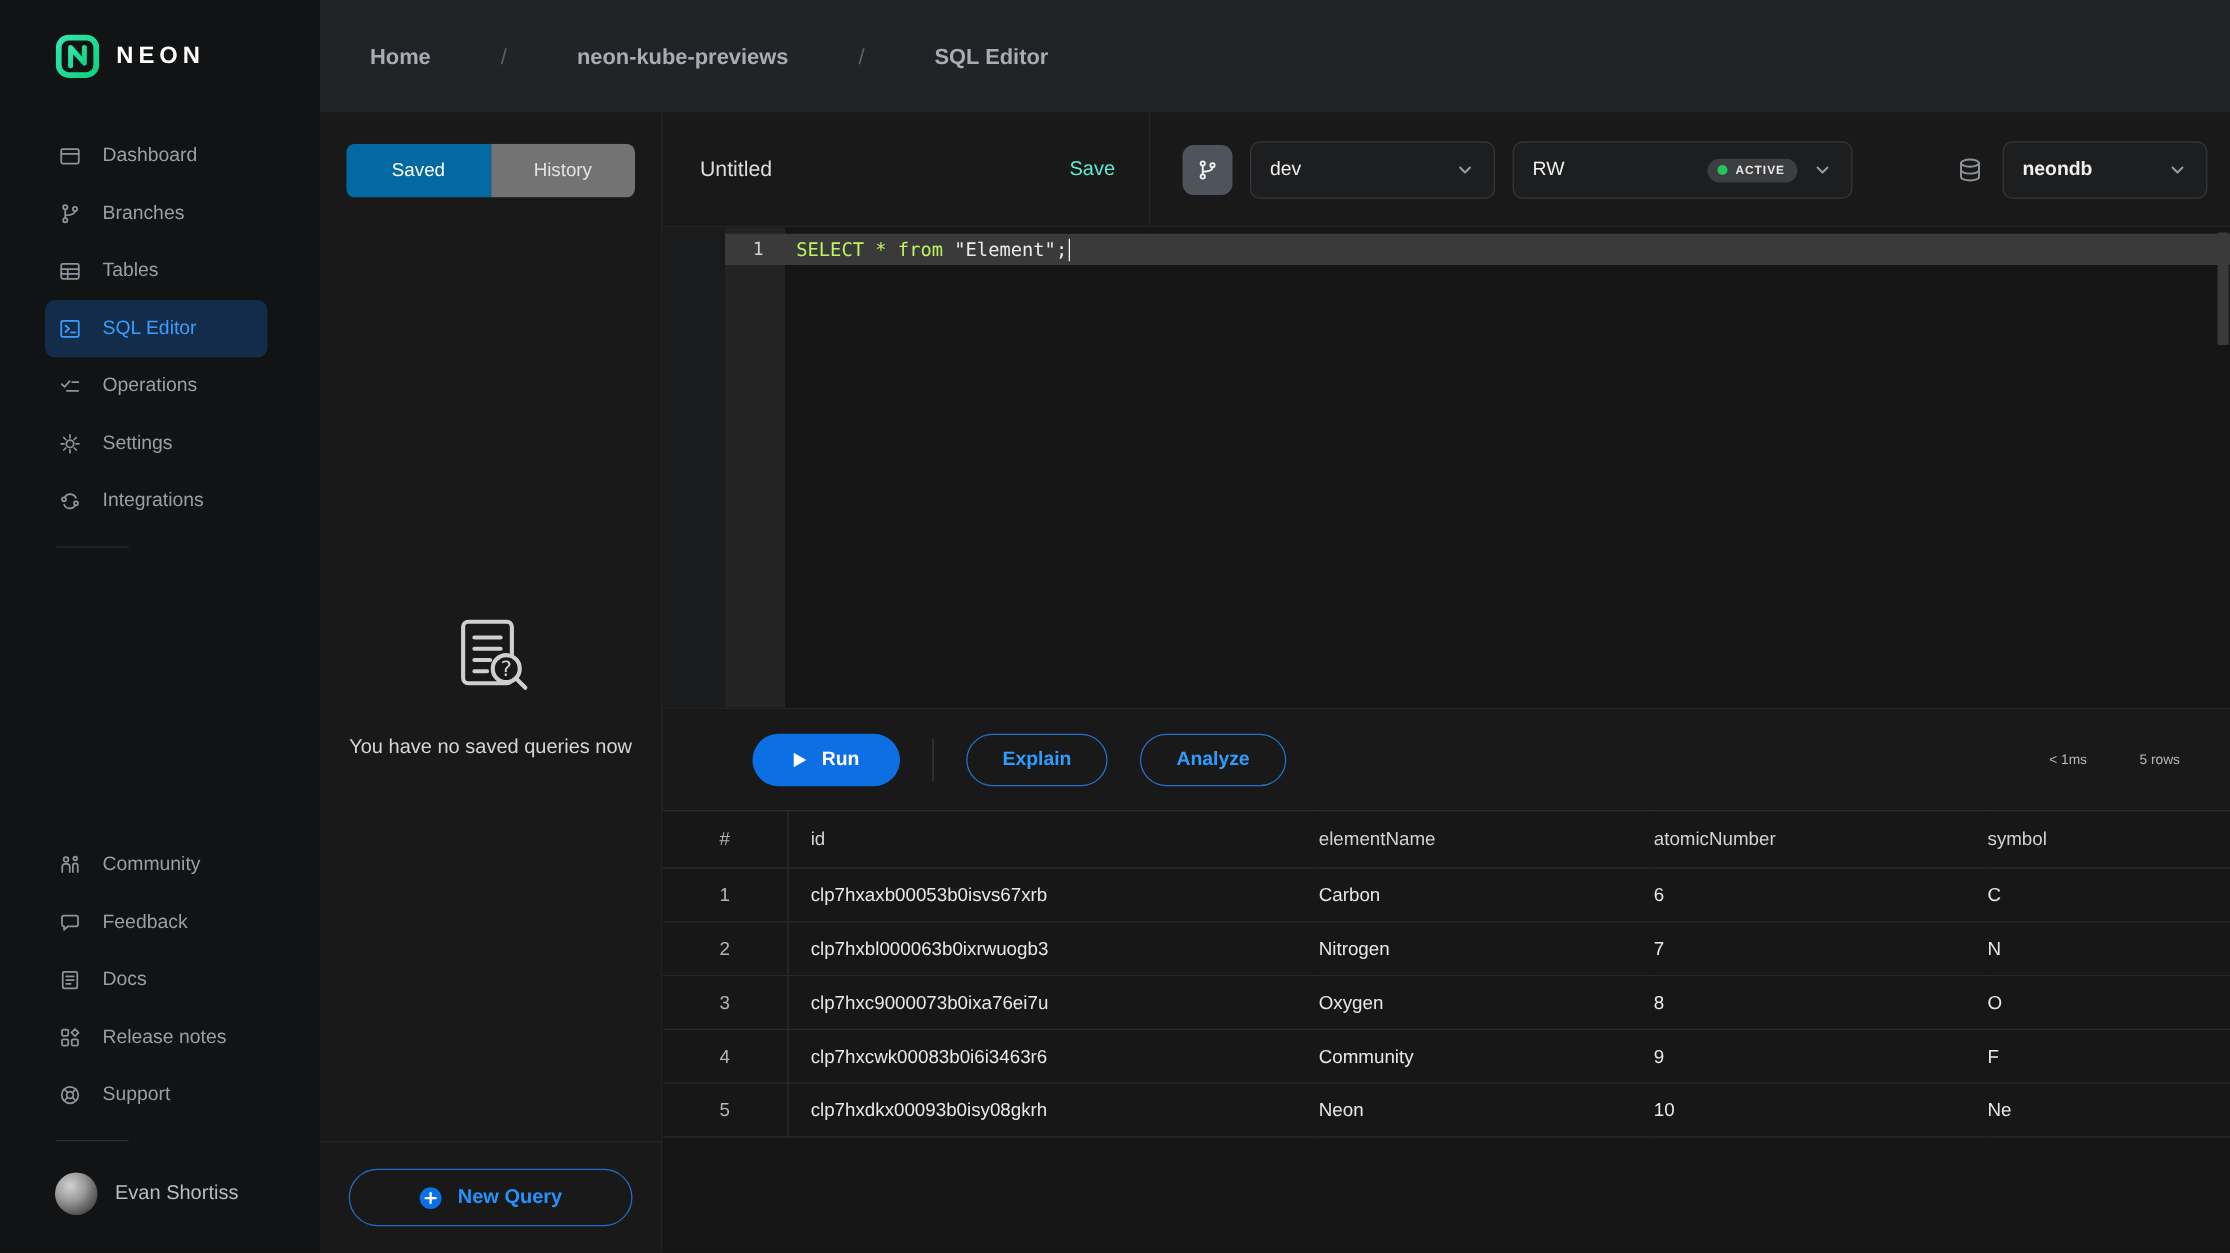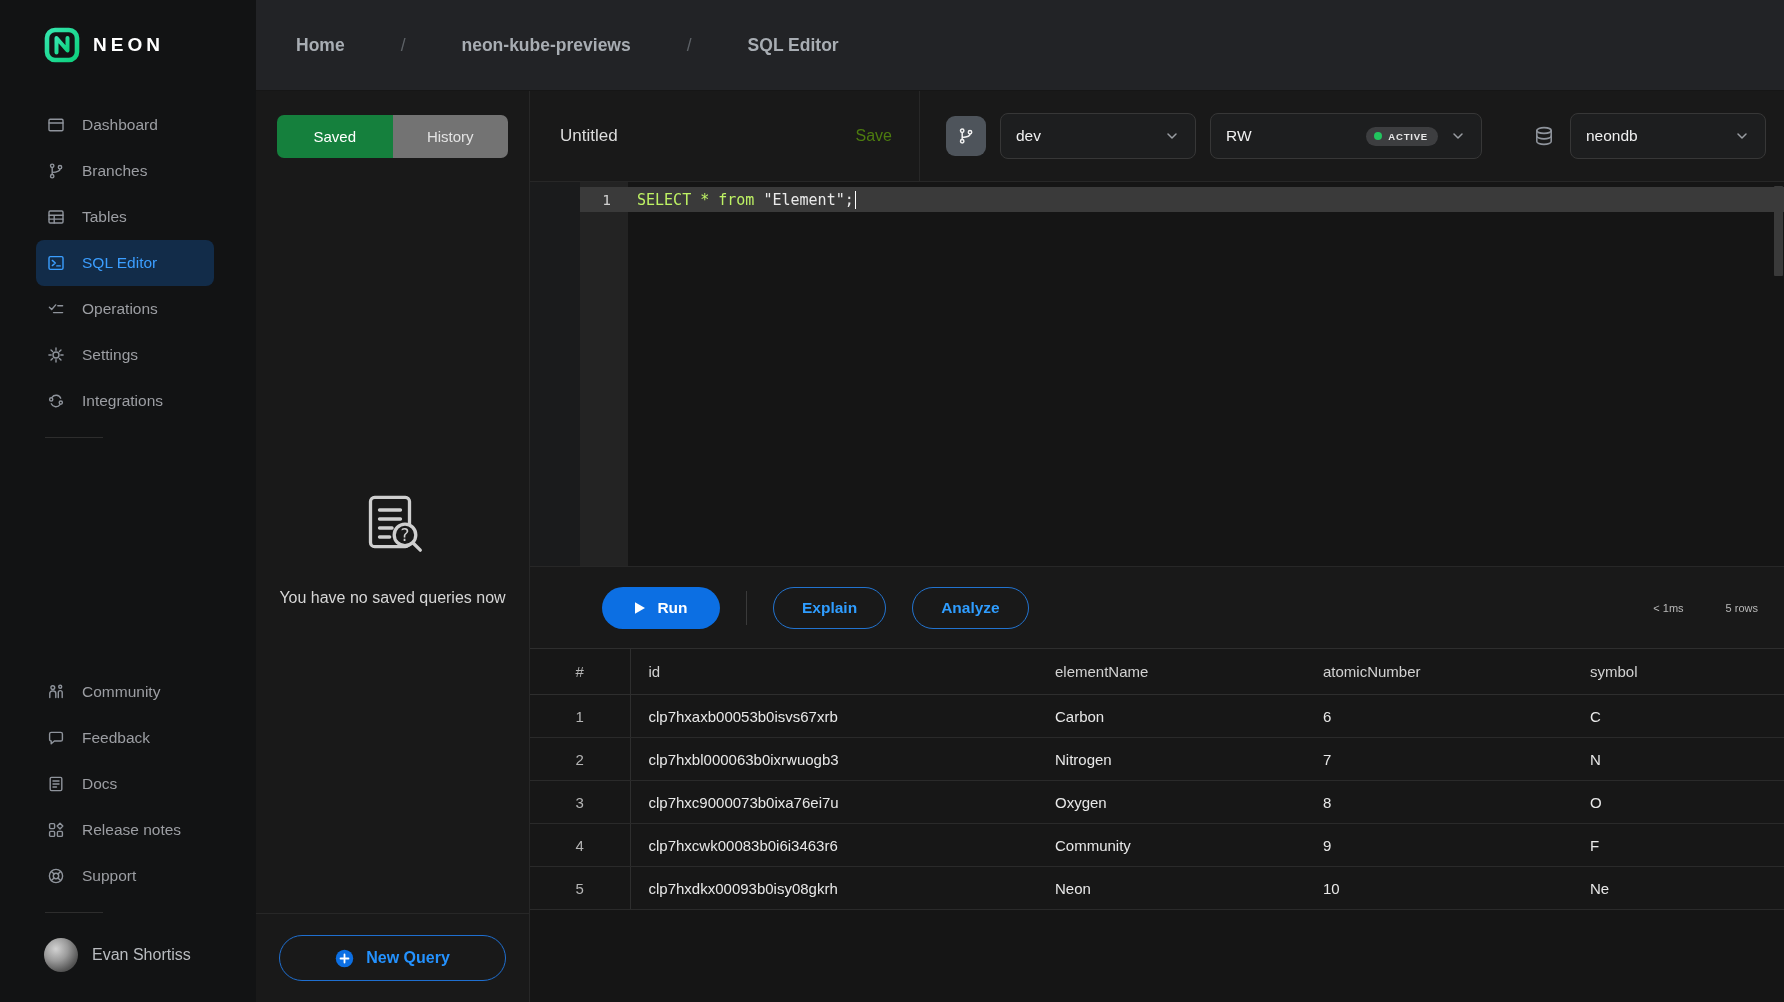--- a/index.html
+++ b/index.html
@@ -50,57 +50,57 @@
   .content { flex:1; display:flex; min-height:0; }
 
   
   .saved-panel { width:274px; flex-shrink:0; border-right:1px solid #272727; display:flex; flex-direction:column; }
   .panel-toolbar { height:91px; display:flex; align-items:center; padding:0 21px; flex-shrink:0; }
   .segmented { display:flex; width:100%; height:43px; border-radius:7px; overflow:hidden; }
   .seg-btn {
     flex:1; display:flex; align-items:center; justify-content:center;
     font-size:15px; cursor:pointer; border:none; font-family:inherit;
   }
-  .seg-btn.on  { background:#15803d; color:#ffffff; font-weight:500; }
+  .seg-btn.on  { background:#0369a1; color:#ffffff; font-weight:500; }
   .seg-btn.off { background:#737373; color:#e3e3e3; }
   .empty-state { flex:1; display:flex; flex-direction:column; align-items:center; justify-content:center; gap:28px; }
   .empty-msg { font-size:16px; color:#d6d6d6; }
   .panel-footer { border-top:1px solid #272727; padding:21px 23px; flex-shrink:0; }
   .new-query-btn {
     width:100%; height:46px; border-radius:23px; background:transparent;
     border:1px solid #1f6fd0; color:#2492ff; font-size:16px; font-weight:700;
     display:flex; align-items:center; justify-content:center; gap:12px;
     cursor:pointer; font-family:inherit;
   }
 
   
   .editor-pane { flex:1; display:flex; flex-direction:column; min-width:0; }
   .editor-toolbar { height:91px; display:flex; flex-shrink:0; border-bottom:1px solid #272727; }
   .title-group {
     width:390px; flex-shrink:0; border-right:1px solid #272727;
     display:flex; align-items:center; justify-content:space-between;
     padding:0 27px 0 30px;
   }
   .query-title { font-size:17px; color:#dcdcdc; }
-  .save-link { font-size:16px; color:#4d7c0f; cursor:pointer; }
+  .save-link { font-size:16px; color:#5eead4; cursor:pointer; }
   .controls { flex:1; display:flex; align-items:center; padding:0 18px 0 26px; gap:14px; min-width:0; }
   .branch-btn {
     width:40px; height:40px; border-radius:9px; background:#4e545b; border:none;
     display:flex; align-items:center; justify-content:center; cursor:pointer; flex-shrink:0;
   }
   .select {
     height:46px; background:#1d1e1f; border:1px solid #373737; border-radius:8px;
     display:flex; align-items:center; padding:0 15px; gap:12px;
     font-size:15.5px; color:#f0f0f0; cursor:pointer; flex-shrink:0;
   }
   .select .grow { flex:1; }
   .chev { color:#9a9da2; display:flex; flex-shrink:0; }
   .sel-branch { width:196px; }
   .sel-compute { width:272px; }
-  .sel-db { width:196px; }
+  .sel-db { width:164px;font-weight:bold; }
   .badge {
     display:inline-flex; align-items:center; gap:6px; background:#3d3e40;
     border-radius:20px; padding:4px 10px 4px 8px;
     font-size:9.5px; font-weight:700; letter-spacing:.8px; color:#e8e8e8;
   }
   .dot { width:8px; height:8px; border-radius:50%; background:#22c55e; }
   .db-group { margin-left:auto; display:flex; align-items:center; gap:14px; }
   .db-icon { color:#8f949c; display:flex; }
 
   
@@ -113,21 +113,21 @@
     background:#3a3a3a; font-family:"DejaVu Sans Mono", monospace; font-size:15px;
   }
   .line-num { width:48px; text-align:right; padding-right:17px; color:#d0d0d0; font-size:14.5px; flex-shrink:0; }
   .code-text { padding-left:9px; color:#eaeaea; white-space:pre; }
   .tok-kw { color:#bef264; }
   .tok-pl { color:#eaeaea; }
   .cursor { display:inline-block; width:1.5px; height:18px; background:#ffffff; vertical-align:text-bottom; margin-left:1px; }
   .vscroll { position:absolute; right:1px; top:4px; width:9px; height:90px; background:#3a3a3a; border-radius:1px; }
 
   
-  .actions-bar { height:81px; display:flex; align-items:center; padding:0 26px 0 72px; gap:26px; flex-shrink:0; }
+  .actions-bar { height:81px; display:flex; align-items:center; padding:0 40px 0 72px; gap:26px; flex-shrink:0; }
   .run-btn {
     width:118px; height:42px; border-radius:21px; background:#0c6fe3; border:none;
     color:#ffffff; font-size:15.5px; font-weight:700; display:flex; align-items:center;
     justify-content:center; gap:11px; cursor:pointer; font-family:inherit;
   }
   .vdiv { width:1px; height:34px; background:#3a3a3a; }
   .ghost-btn {
     height:42px; border-radius:21px; background:transparent; border:1px solid #2273cf;
     color:#2f9dff; font-size:15.5px; font-weight:700; display:flex; align-items:center;
     justify-content:center; cursor:pointer; font-family:inherit; padding:0 28px;

